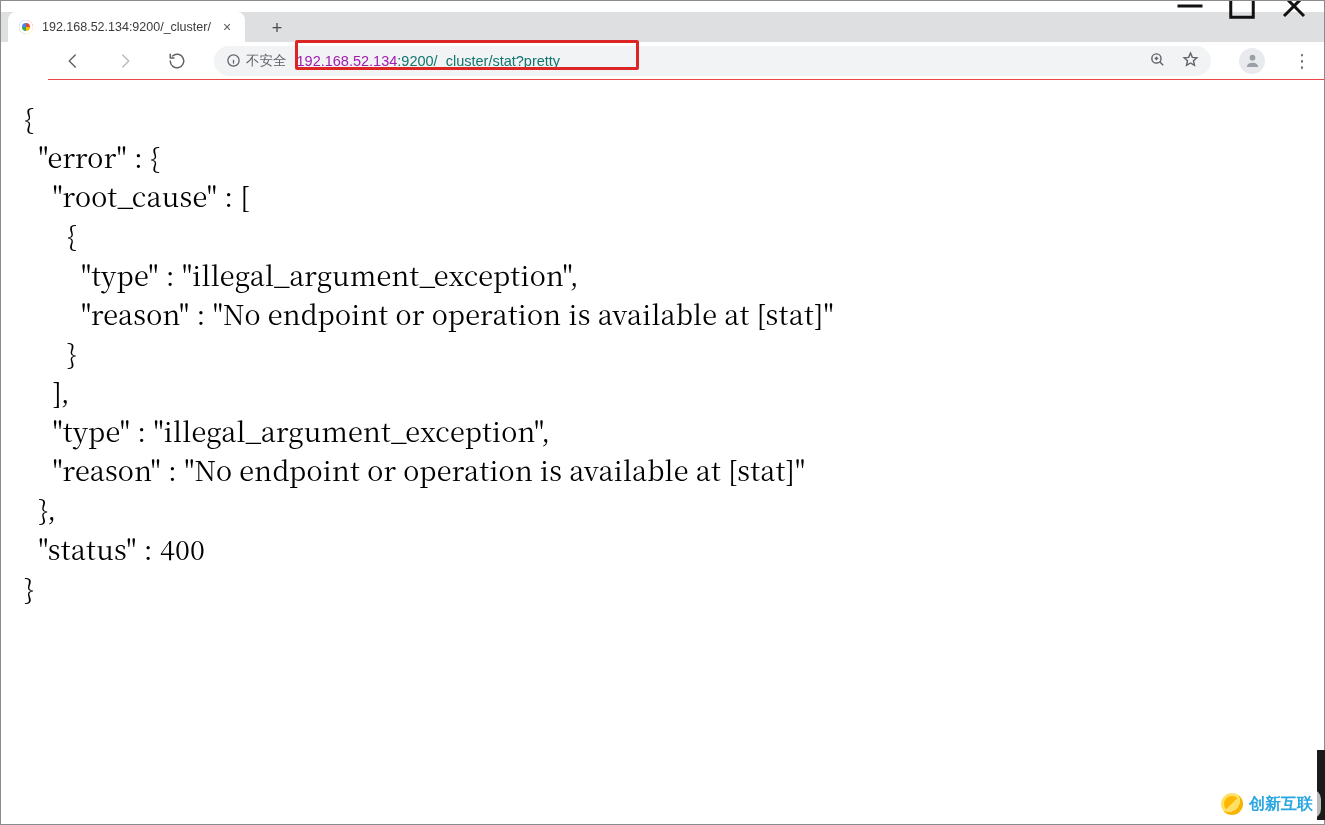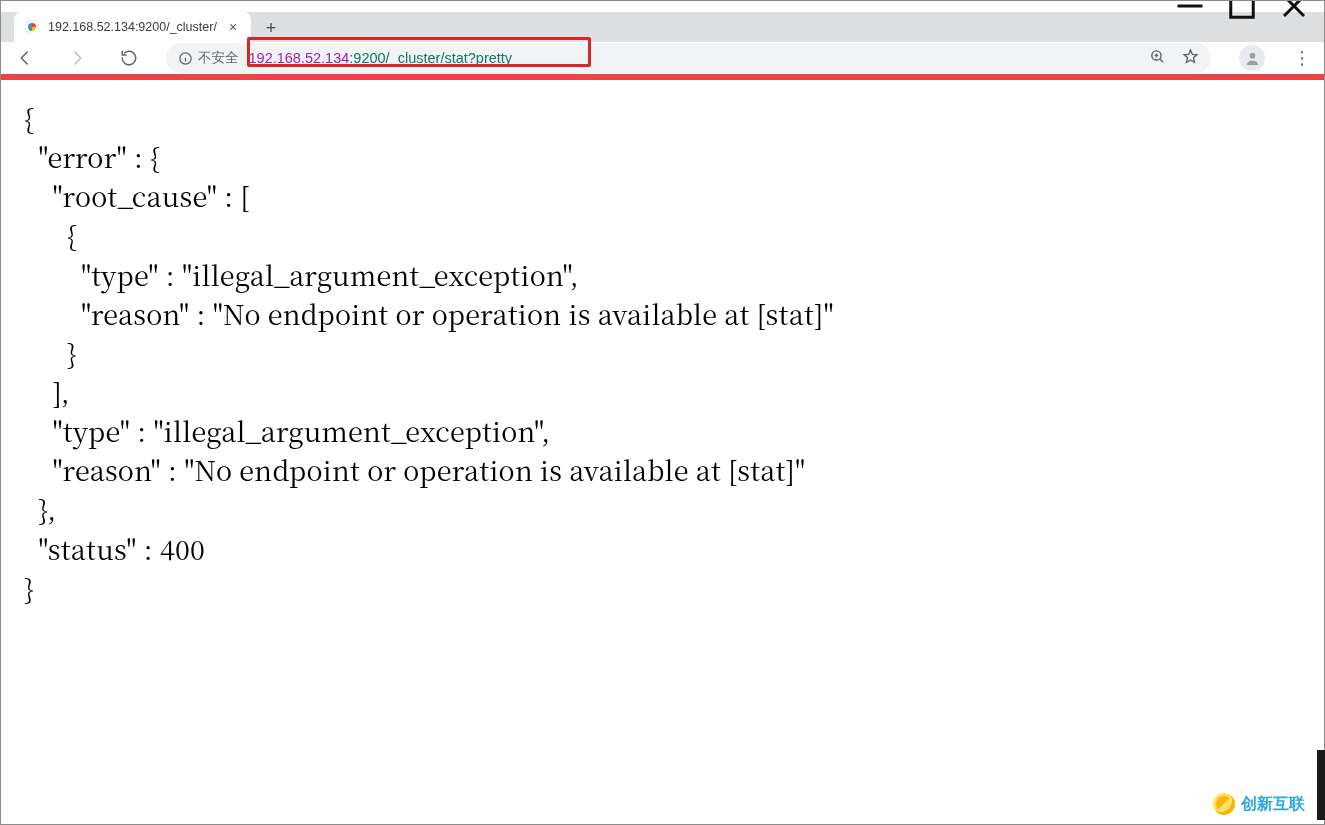--- a/index.html
+++ b/index.html
@@ -32,21 +32,22 @@
     display: flex; align-items: center; justify-content: center;
     font-size: 14px; line-height: 1;
   }
   .win-btn svg { display:block }
 
   .tabstrip {
     height: 30px;
     background: #dedfe1;
     display: flex;
     align-items: flex-end;
-    padding-left: 14px;
+    padding-left: 8px;
+    gap: 12px;
   }
   .tab {
     height: 30px;
     min-width: 235px;
     background: #fff;
     border-top-left-radius: 8px;
     border-top-right-radius: 8px;
     display: flex;
     align-items: center;
     padding: 0 10px;
@@ -68,25 +69,26 @@
   .tab-close { color:#5a5a5a; font-size:14px; padding:0 4px }
   .newtab {
     width: 28px; height: 28px;
     display:flex;align-items:center;justify-content:center;
     color:#4a4a4a; font-size:18px; margin-left:6px;
   }
 
   .toolbar {
     height: 38px;
     background: #fff;
-    border-bottom: 6px solid #ef4444;
+    border-bottom: 1px solid #ef4444;
     display:flex;
     align-items:center;
     padding: 0 10px;
     gap: 22px;
+    margin-left: 48px;
   }
   .nav-btn {
     width: 30px; height: 30px;
     display:flex;align-items:center;justify-content:center;
     color:#5f6368;
   }
   .nav-btn.disabled { color:#b9bbbe; }
   .nav-btn svg{width:18px;height:18px;fill:none;stroke:currentColor;stroke-width:2;stroke-linecap:round;stroke-linejoin:round}
 
   .omnibox {
@@ -128,21 +130,21 @@
     padding: 18px 24px;
     font-family: "SimSun","NSimSun","FangSong","STFangsong","Noto Serif CJK SC",serif;
     font-size: 27px;
     line-height: 1.45;
     color:#000;
     white-space: pre;
     letter-spacing: 0.2px;
   }
 
   .watermark{
-    position:absolute; right:12px; bottom:6px;
+    position:absolute; right:4px; bottom:6px;
     display:flex;align-items:center;gap:6px;
     font-family:Liberation Sans, sans-serif;
     font-size:16px;font-weight:700;color:#2aa6e0;
     background:rgba(255,255,255,.7); border-radius:10px; padding:4px 8px;
   }
   .watermark .wm-icon{
     width:22px;height:22px;border-radius:50%;
     background: radial-gradient(circle at 35% 35%, #ffe066 0 55%, #f7b500 56% 100%);
     position:relative;
   }

